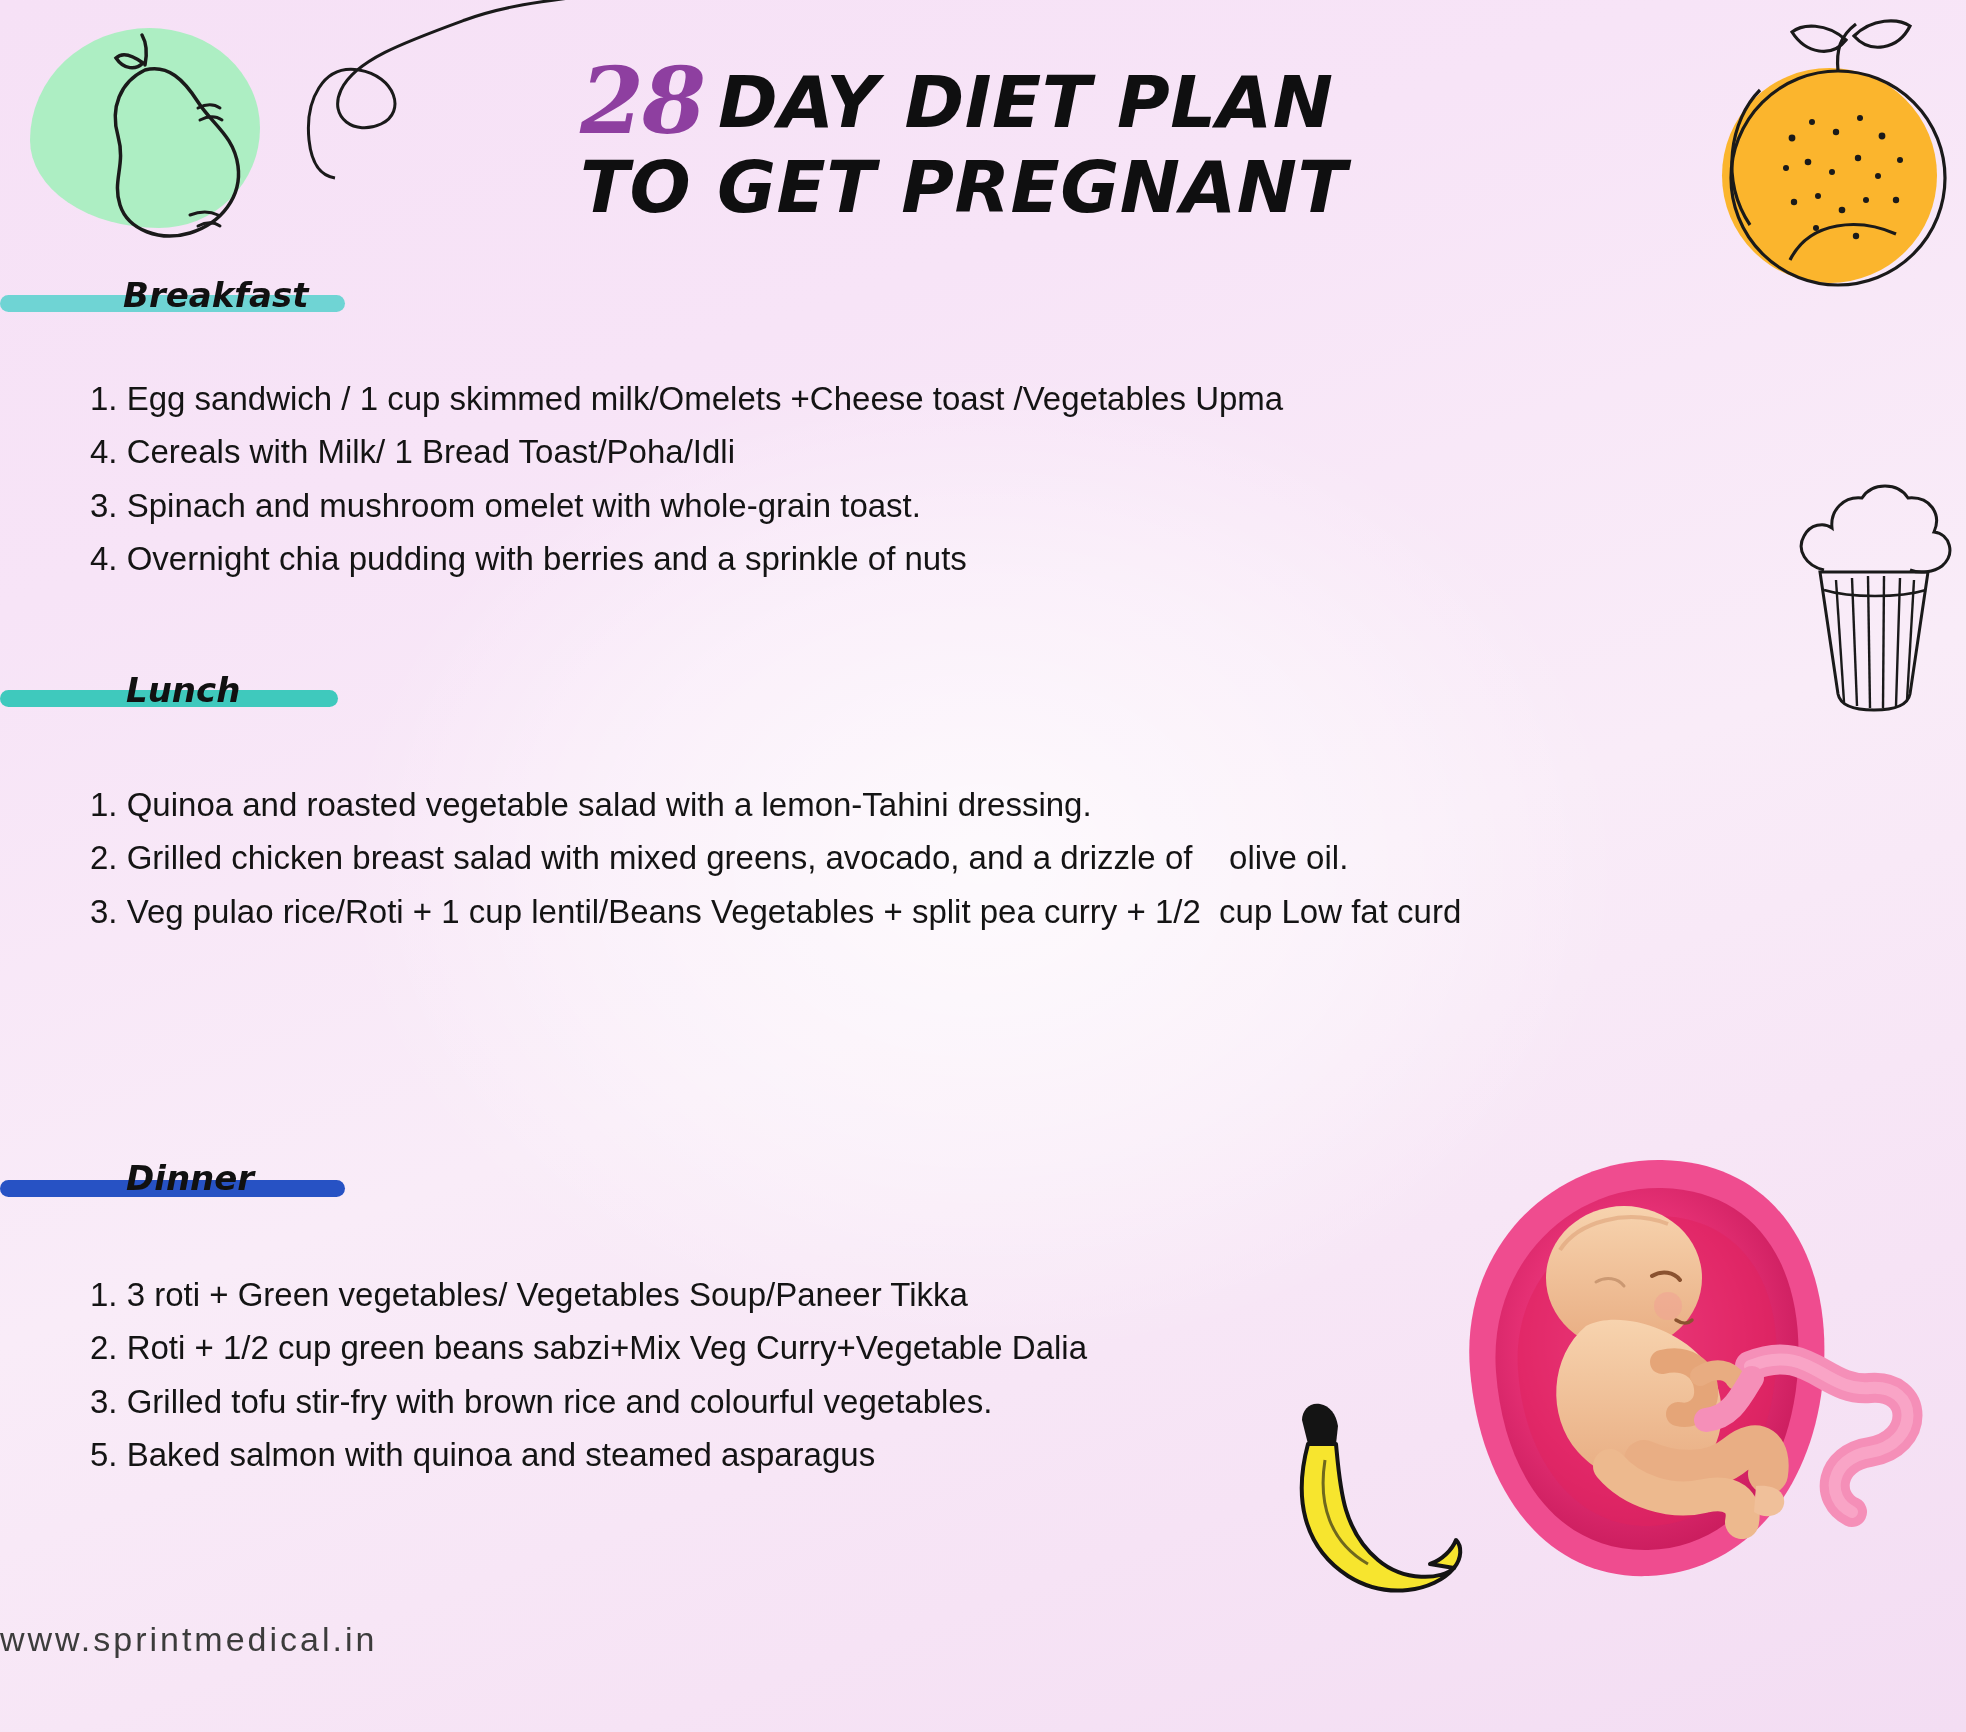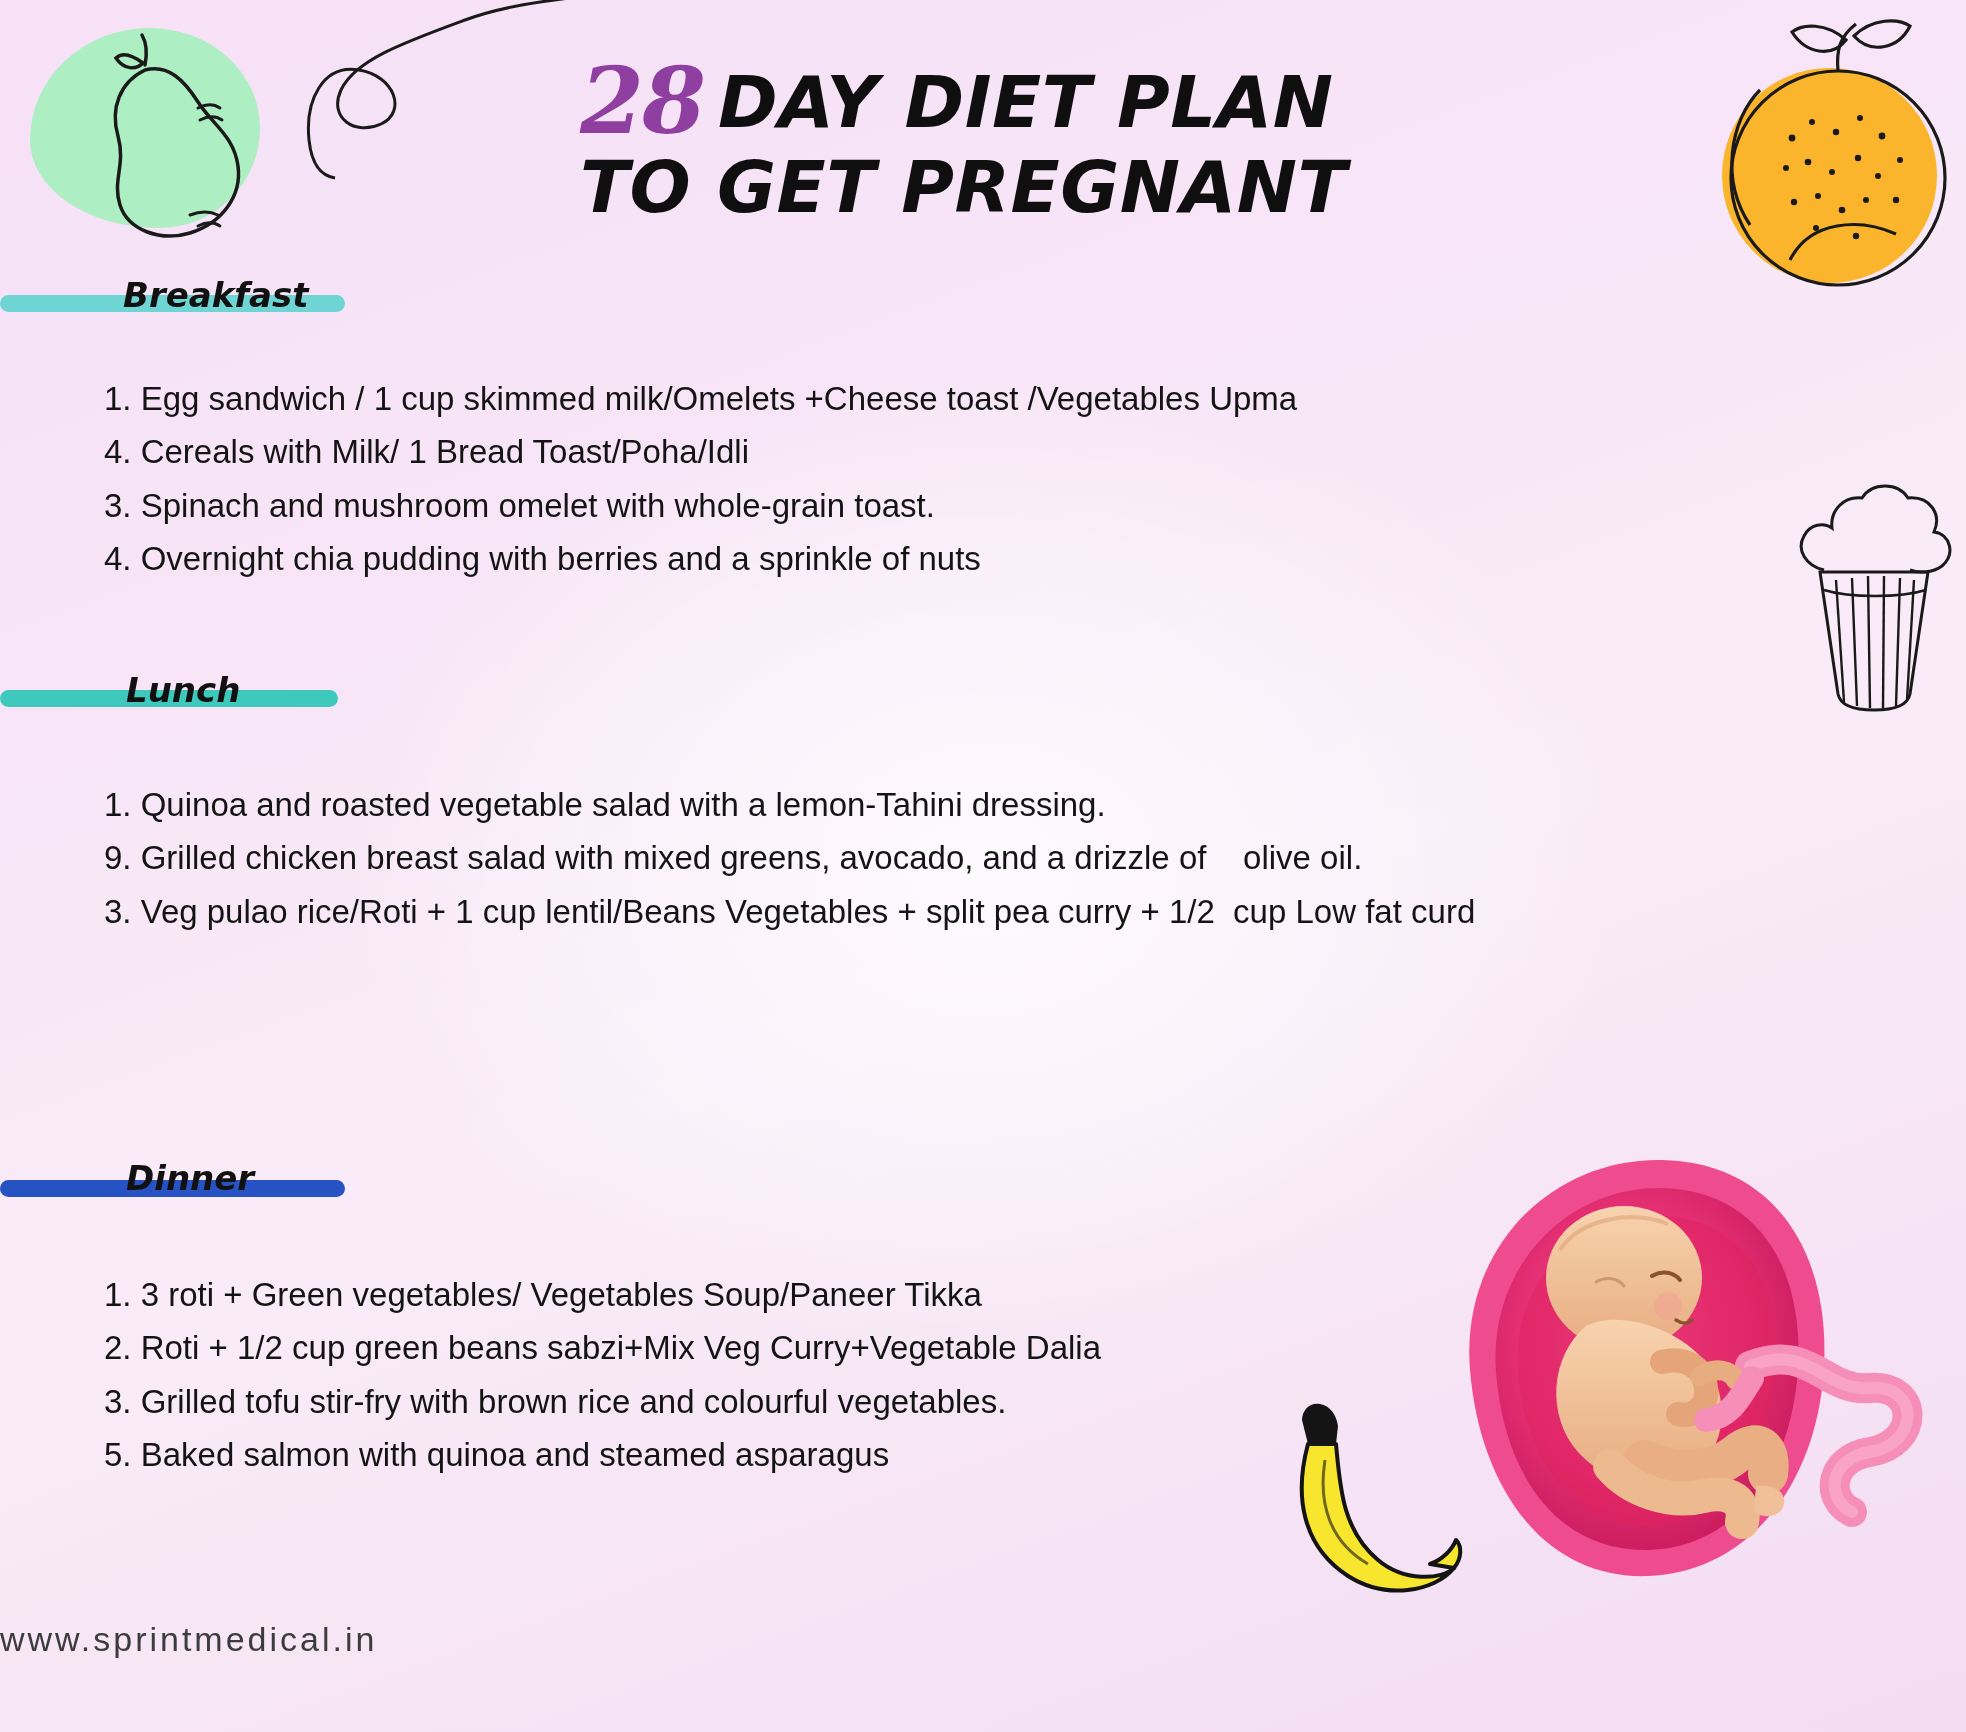--- a/index.html
+++ b/index.html
@@ -83,21 +83,20 @@
     position: absolute;
     height: 17px;
     border-radius: 9px;
     z-index: 3;
   }
 
   
   .meal-list {
     position: absolute;
     z-index: 5;
-    margin-left: 14px;
   }
   .meal-item {
     font-family: "Liberation Sans", sans-serif;
     font-size: 33px;
     color: #141414;
     line-height: 1.62;
     white-space: pre-wrap;
   }
 
   
@@ -268,21 +267,21 @@
     <div class="meal-item">4. Cereals with Milk/ 1 Bread Toast/Poha/Idli</div>
     <div class="meal-item">3. Spinach and mushroom omelet with whole-grain toast.</div>
     <div class="meal-item">4. Overnight chia pudding with berries and a sprinkle of nuts</div>
   </div>
 
   <div class="head-underline" style="left:0px; top:690px; width:338px; background:#3fc9bd;"></div>
   <div class="section-head" style="left:98px; top:670px;">Lunch</div>
 
   <div class="meal-list" style="left:90px; top:778px; width:1810px;">
     <div class="meal-item">1. Quinoa and roasted vegetable salad with a lemon-Tahini dressing.</div>
-    <div class="meal-item">9. Grilled chicken breast salad with mixed greens, avocado, and a drizzle of    olive oil.</div>
+    <div class="meal-item">2. Grilled chicken breast salad with mixed greens, avocado, and a drizzle of    olive oil.</div>
     <div class="meal-item">3. Veg pulao rice/Roti + 1 cup lentil/Beans Vegetables + split pea curry + 1/2  cup Low fat curd</div>
   </div>
 
   <div class="head-underline" style="left:0px; top:1180px; width:345px; background:#2752c4;"></div>
   <div class="section-head" style="left:98px; top:1158px;">Dinner</div>
 
   <div class="meal-list" style="left:90px; top:1268px; width:1330px;">
     <div class="meal-item">1. 3 roti + Green vegetables/ Vegetables Soup/Paneer Tikka</div>
     <div class="meal-item">2. Roti + 1/2 cup green beans sabzi+Mix Veg Curry+Vegetable Dalia</div>
     <div class="meal-item">3. Grilled tofu stir-fry with brown rice and colourful vegetables.</div>

